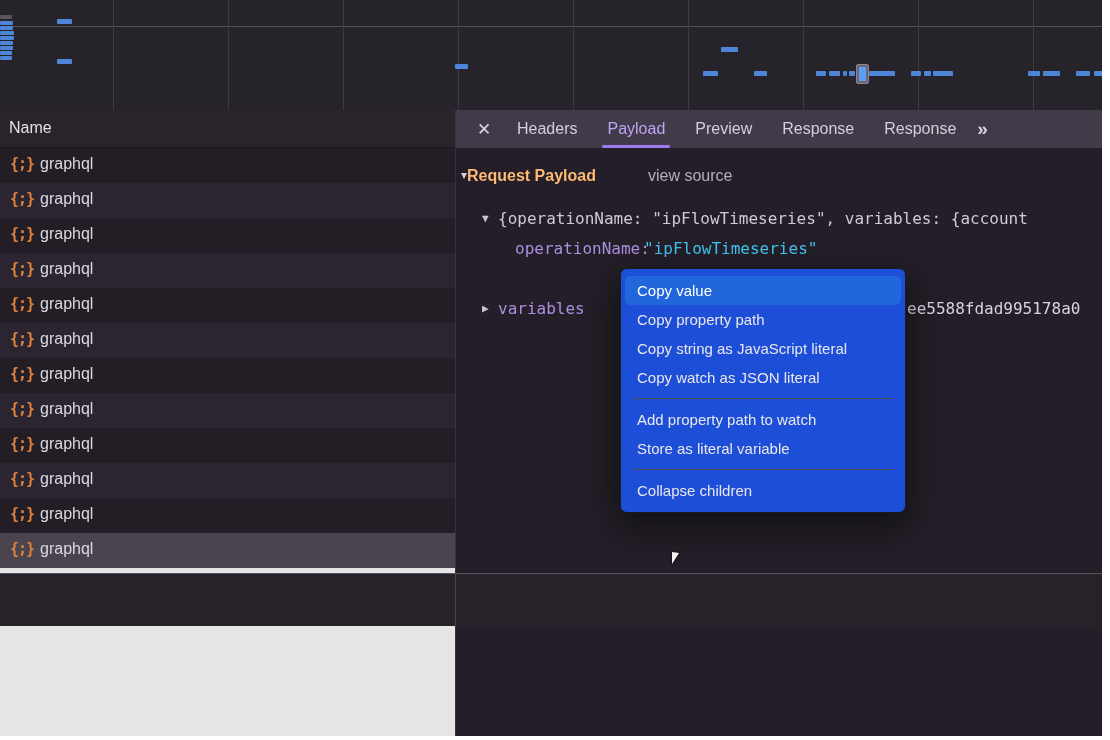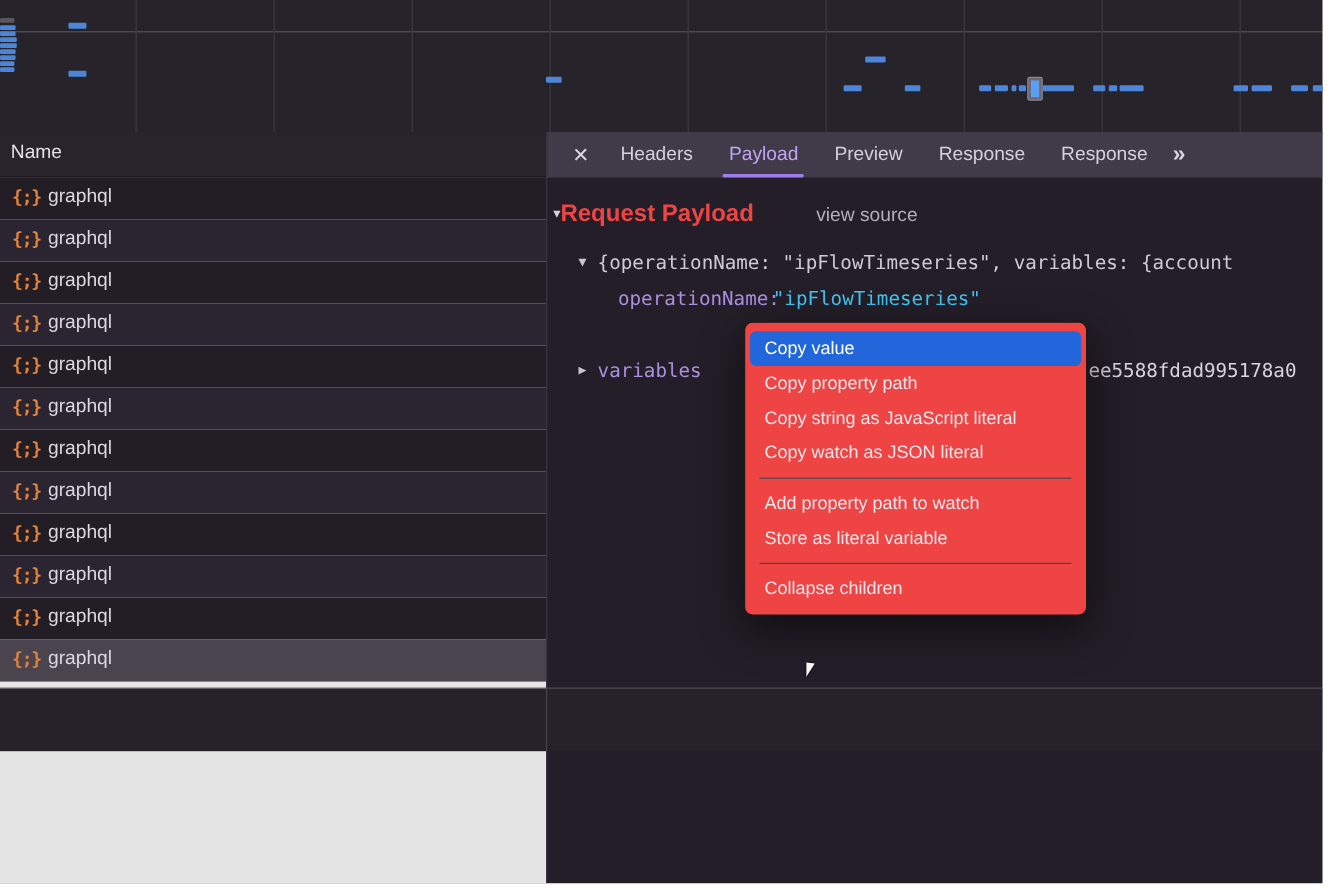--- a/index.html
+++ b/index.html
@@ -31,34 +31,34 @@
   .tabbar{position:absolute;left:0;top:0;right:0;height:38px;background:#413b49;display:flex;align-items:center;padding-left:10px;box-sizing:border-box;}
   .tab-close{width:36px;height:38px;display:flex;align-items:center;justify-content:center;color:#d9d4e0;font-size:17px;cursor:pointer;}
   .tab{position:relative;height:38px;line-height:38px;padding:0 15px;font-size:16px;color:#d4cfdb;cursor:pointer;}
   .tab.active{color:#bfa5f3;}
   .tab.active::after{content:"";position:absolute;left:10px;right:10px;bottom:0;height:3px;background:#9c7bea;border-radius:2px;}
   .tab-more{margin-left:6px;color:#d9d4e0;font-size:19px;letter-spacing:-2px;font-weight:bold;cursor:pointer;}
 
   .payload-content{position:absolute;left:0;top:38px;right:0;bottom:53px;overflow:hidden;font-family:"DejaVu Sans Mono",monospace;font-size:16px;color:#cfcad6;}
   .rp-header{position:absolute;left:5px;top:19px;white-space:nowrap;font-family:"Liberation Sans",sans-serif;}
   .rp-tri{color:#d6d2dc;font-size:12px;vertical-align:2px;}
-  .rp-title{font-weight:bold;font-size:20px;color:#ef4444;}
+  .rp-title{font-weight:bold;font-size:16px;color:#fdba74;}
   .view-source{margin-left:52px;font-size:16px;color:#b3aeba;cursor:pointer;}
   .tline{position:absolute;left:0;right:0;height:30px;line-height:30px;white-space:nowrap;}
   .tline.hl{background:#4a4356;}
   .tri2{position:absolute;font-size:11px;color:#c9c4d0;}
   .k{color:#ab8fe0;}
   .s{color:#41c2ef;}
   .lite{color:#d8d2de;}
   .frag{position:absolute;left:451px;top:0;color:#d8d2de;}
   .sep-bottom{position:absolute;left:0;top:573px;width:1102px;height:1px;background:#56515b;}
   .footer{position:absolute;left:0;top:574px;width:1102px;height:52px;background:#27222a;}
 
   
-  .ctx{position:absolute;left:620px;top:268px;width:286px;background:#ef4444;border:1px solid #1b1b1d;border-radius:7px;box-shadow:0 12px 34px rgba(0,0,0,.55);padding:7px 0;box-sizing:border-box;z-index:10;}
+  .ctx{position:absolute;left:620px;top:268px;width:286px;background:#1d4ed8;border:1px solid #1b1b1d;border-radius:7px;box-shadow:0 12px 34px rgba(0,0,0,.55);padding:7px 0;box-sizing:border-box;z-index:10;}
   .ctx-item{height:29px;line-height:29px;margin:0 4px;padding:0 12px;font-size:15px;color:#e9e7ec;border-radius:5px;cursor:pointer;white-space:nowrap;}
   .ctx-item.hl{background:#2166da;color:#ffffff;}
   .ctx-sep{height:1px;background:#4b484e;margin:6px 12px;}
 
   
   .cursor{position:absolute;left:672px;top:552px;width:0;height:0;border-left:7px solid #f5f5f5;border-bottom:11px solid transparent;border-top:1px solid transparent;filter:drop-shadow(0 0 1px #000);z-index:11;}
 </style>
 </head>
 <body>
 

